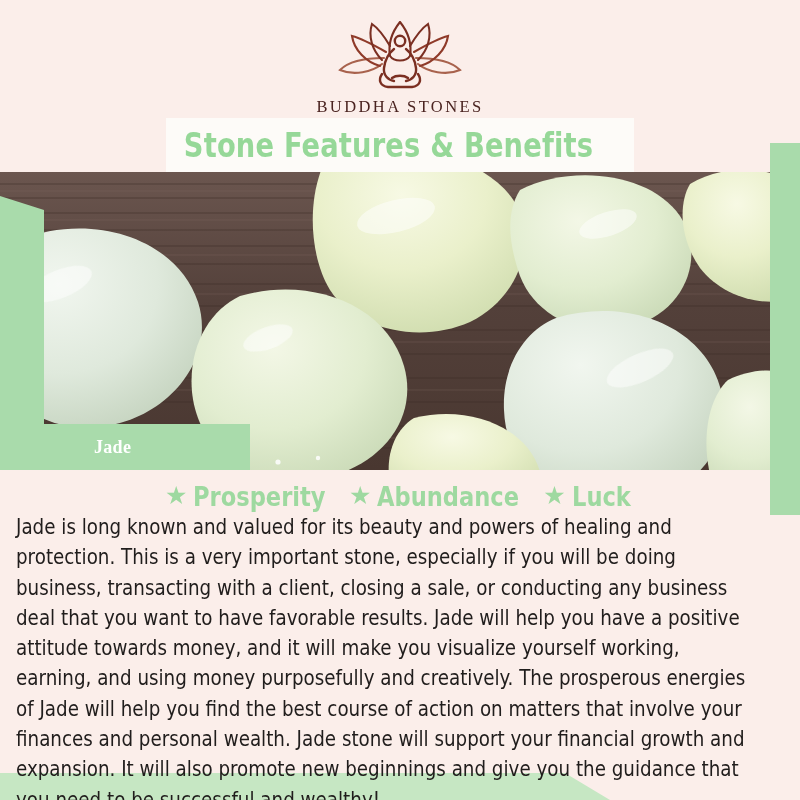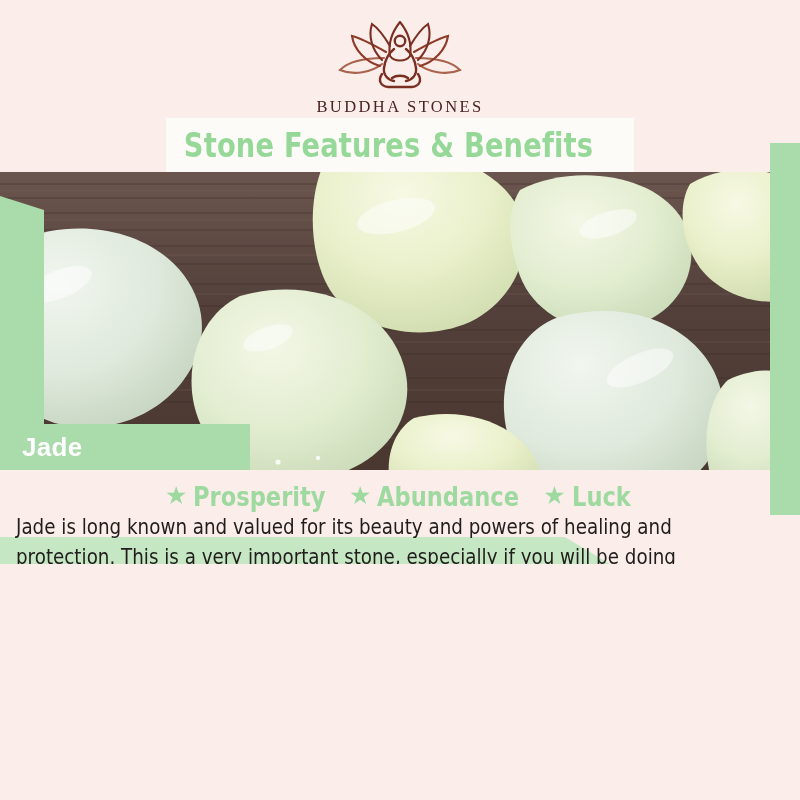--- a/index.html
+++ b/index.html
@@ -13,21 +13,21 @@
   body {
     font-family: "Liberation Sans", sans-serif;
     background: #fbeeea;
     position: relative;
   }
 
   #card {
     position: absolute;
     inset: 0;
     width: 800px;
-    height: 564px;
+    height: 800px;
     background: #fbeeea;
     overflow: hidden;
   }
 
   
   .accent-left {
     position: absolute;
     left: 0;
     top: 196px;
     width: 44px;
@@ -131,25 +131,26 @@
     left: 22px;
     top: 424px;
     width: 228px;
     height: 46px;
     background: #a9dbab;
     display: flex;
     align-items: center;
     z-index: 8;
   }
   .stone-label-text {
+    margin-left: 72px;
     color: #ffffff;
-    font-size: 26px;
+    font-size: 18px;
     font-weight: bold;
     letter-spacing: 0.3px;
-    font-family: Liberation Sans, sans-serif;
+    font-family: Liberation Serif, serif;
   }
 
   
   .benefits {
     position: absolute;
     left: 0;
     top: 481px;
     width: 800px;
     display: flex;
     align-items: center;

